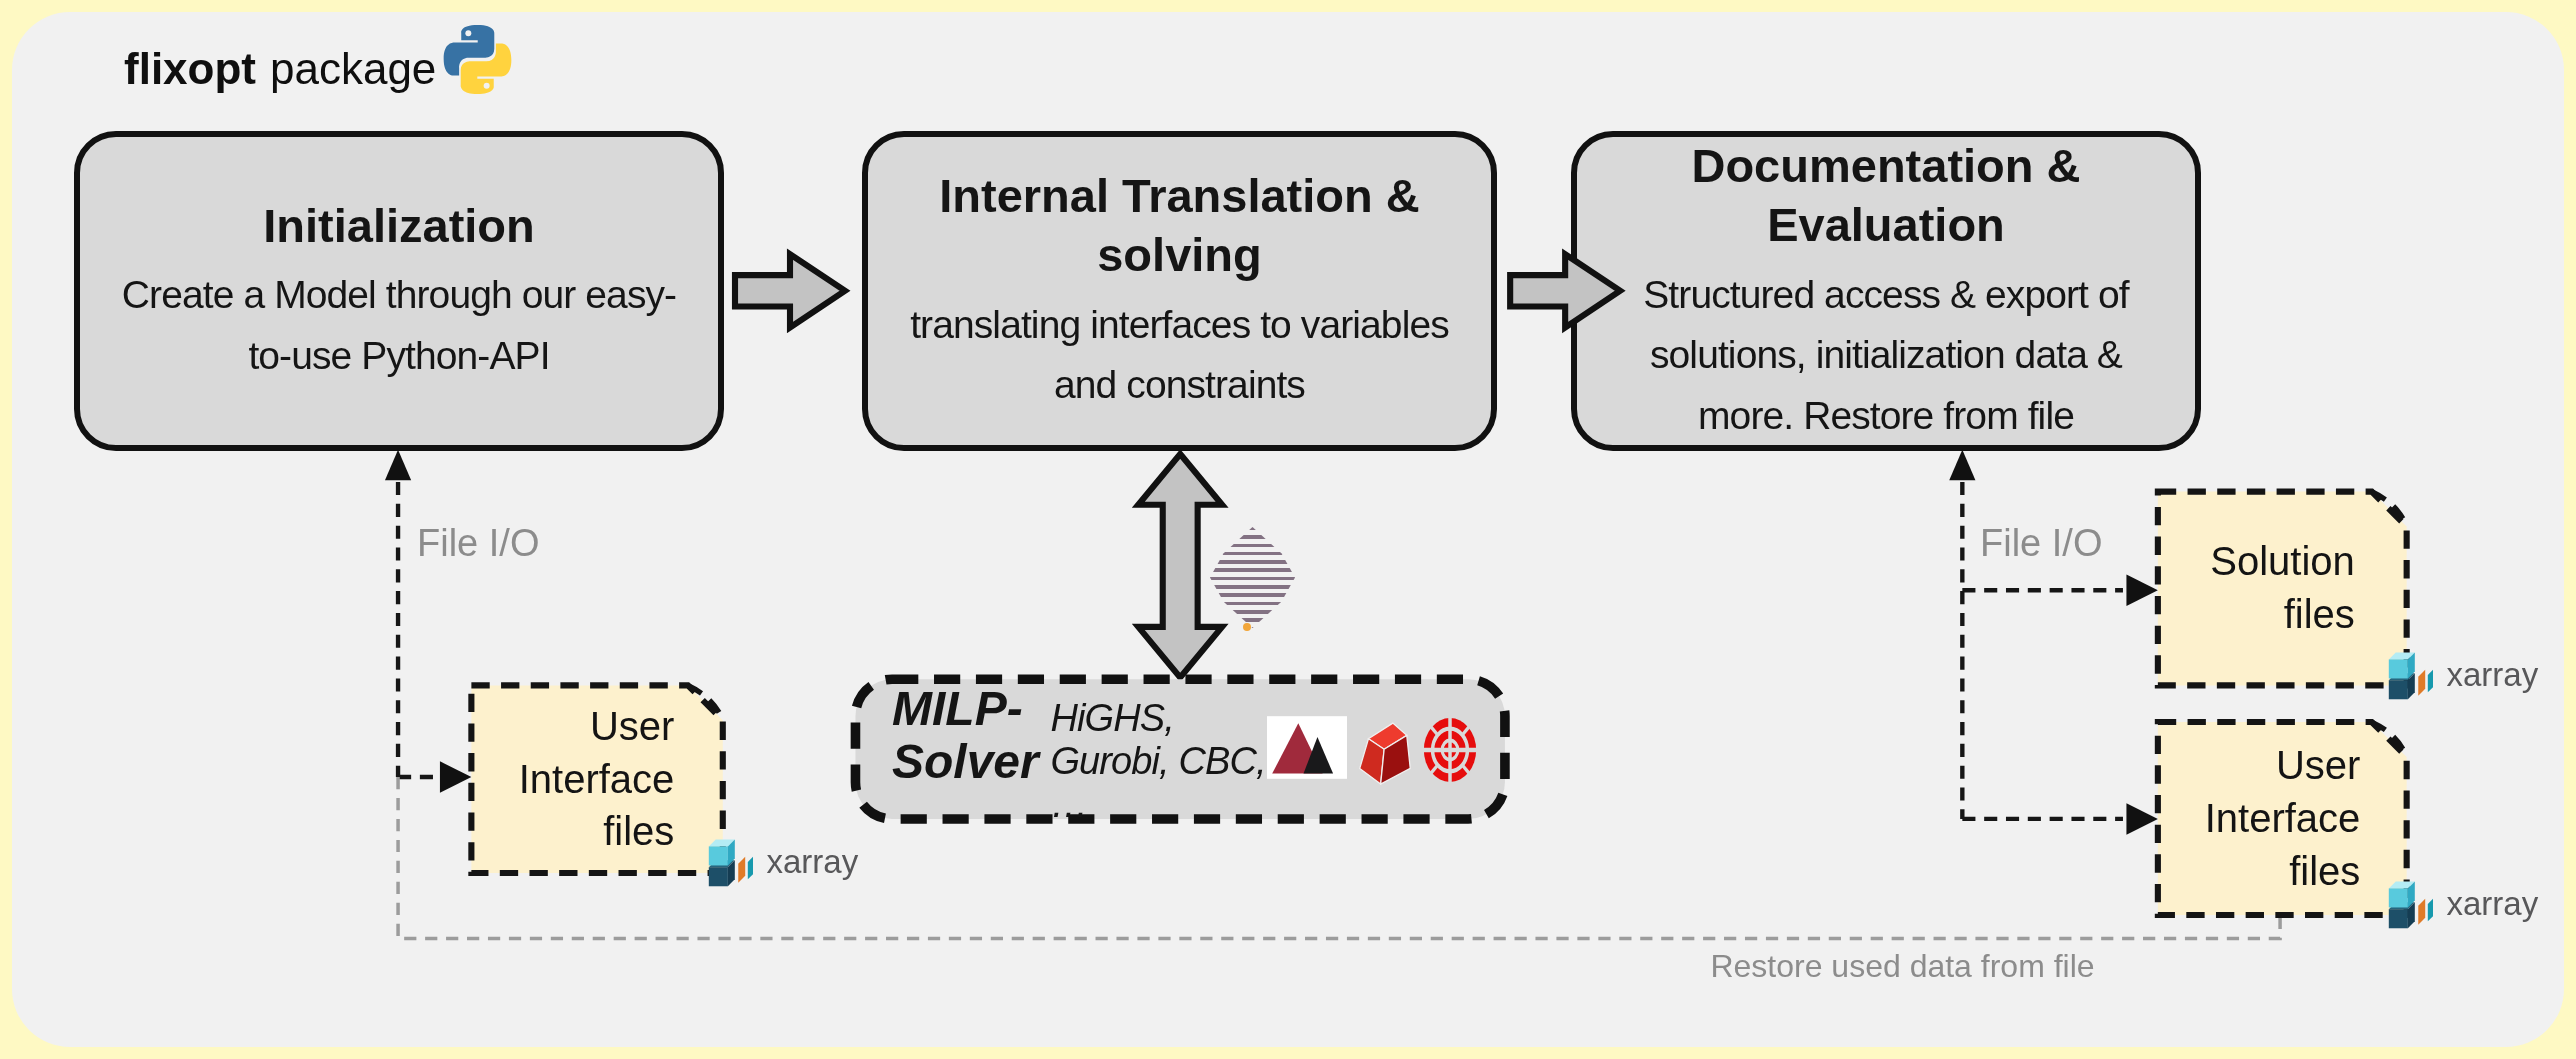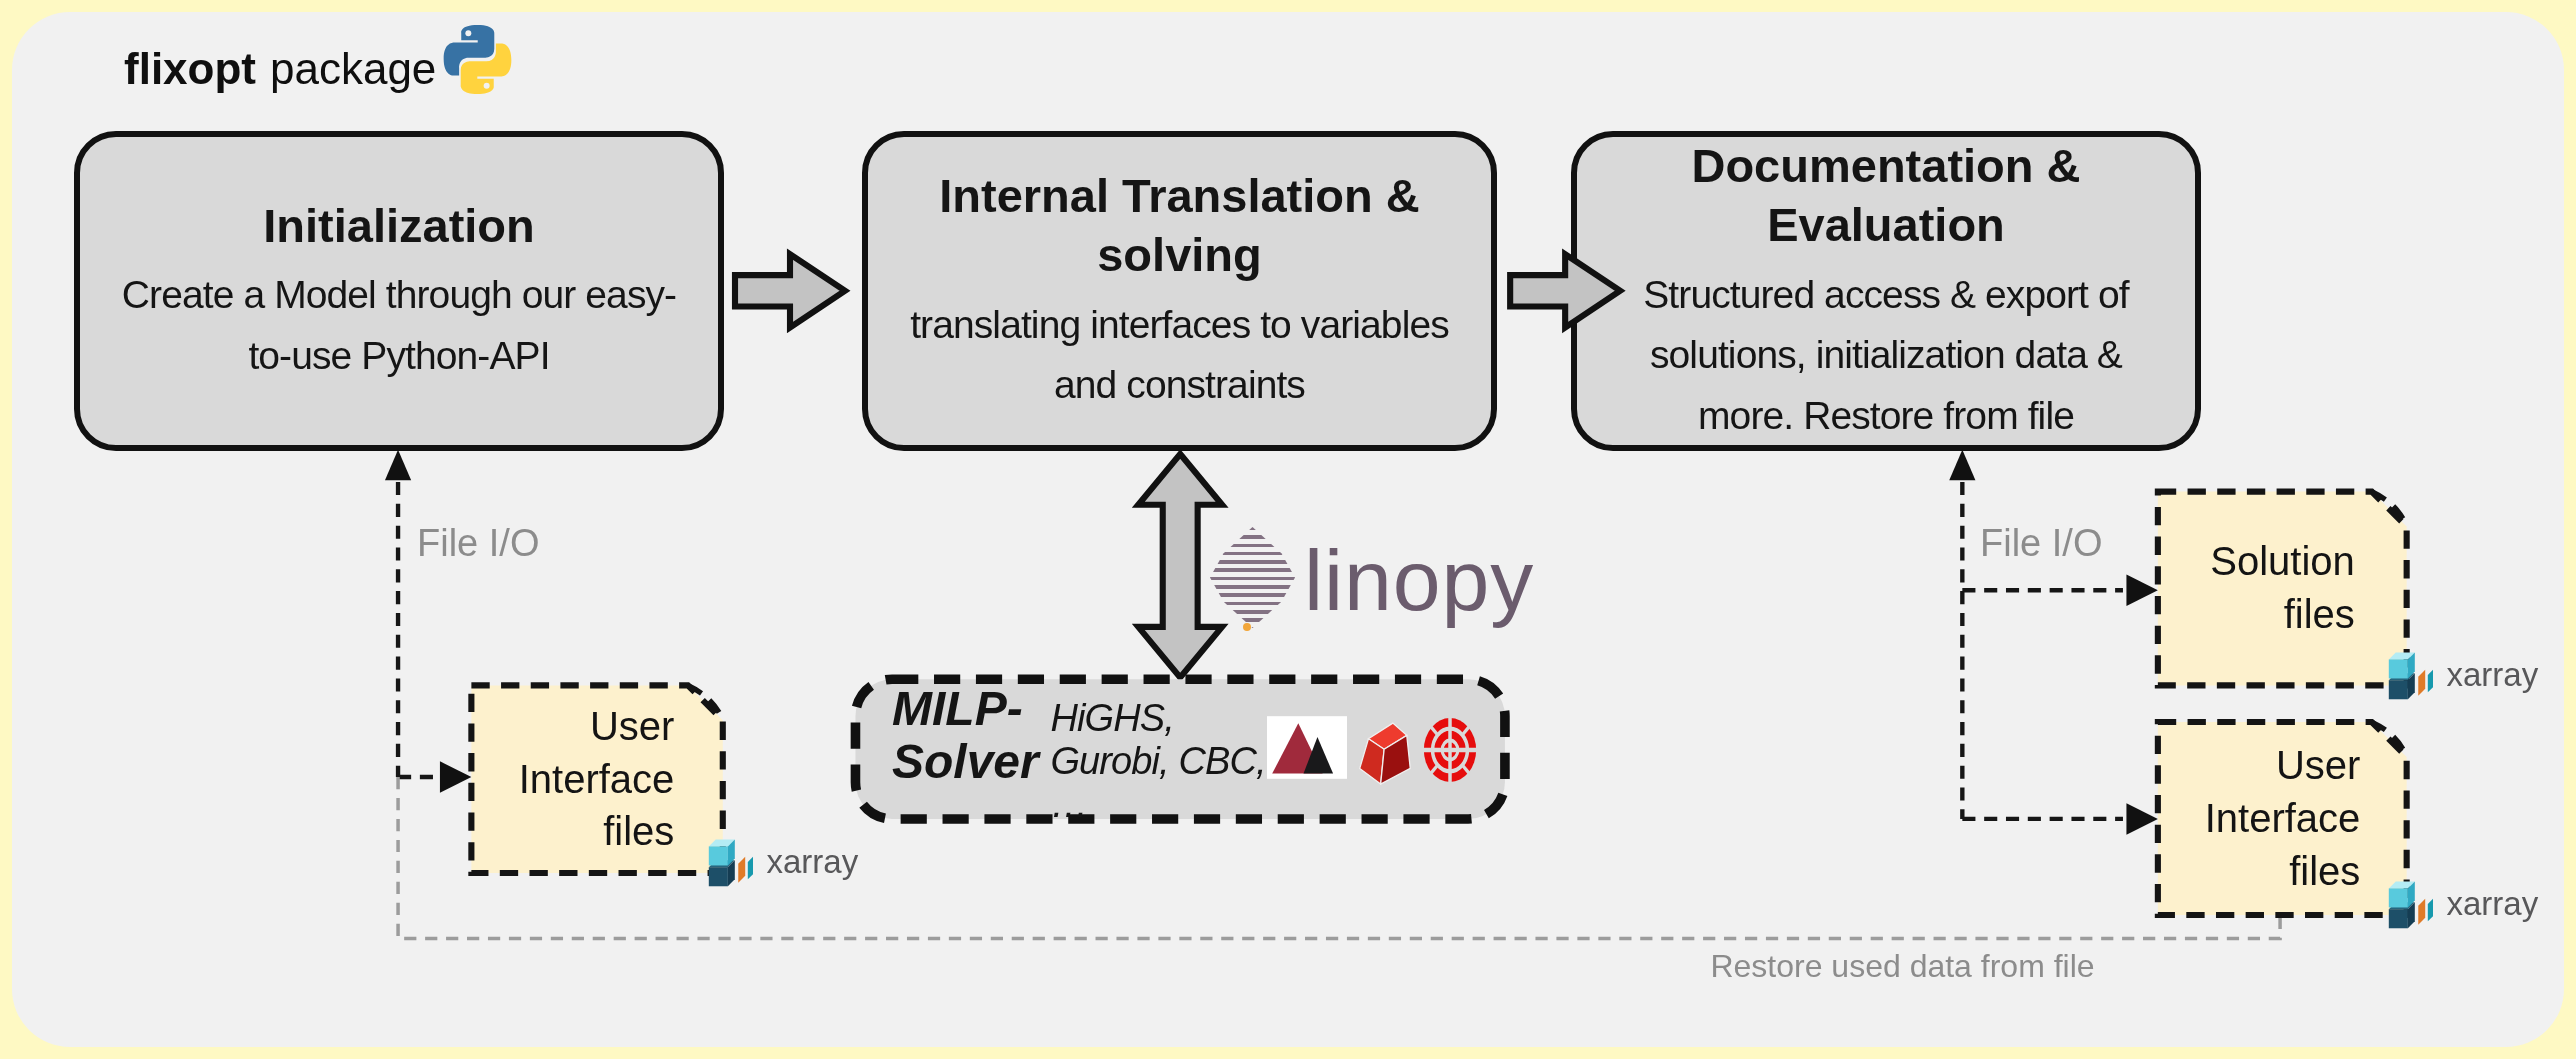--- a/index.html
+++ b/index.html
@@ -160,21 +160,20 @@
         <line x1="15" y1="15" x2="22.5" y2="22.5" stroke="#d9d9d9" stroke-width="3.5"></line>
         <line x1="-15" y1="15" x2="-22.5" y2="22.5" stroke="#d9d9d9" stroke-width="3.5"></line>
         <line x1="15" y1="-15" x2="22.5" y2="-22.5" stroke="#d9d9d9" stroke-width="3.5"></line>
         <line x1="-15" y1="-15" x2="-22.5" y2="-22.5" stroke="#d9d9d9" stroke-width="3.5"></line>
       </g>
     </svg>
   </div>
 
   <div class="linopy-diamond"></div>
   <div class="linopy-dot"></div>
-  <div class="linopy-word">linopy</div>
 
   <div class="file-label" style="left:471px; top:685px; width:251px; height:188px;">User
 Interface
 files</div>
   <div class="file-label" style="left:2158px; top:491px; width:249px; height:194px;">Solution
 files</div>
   <div class="file-label" style="left:2158px; top:722px; width:249px; height:193px;">User
 Interface
 files</div>
 

